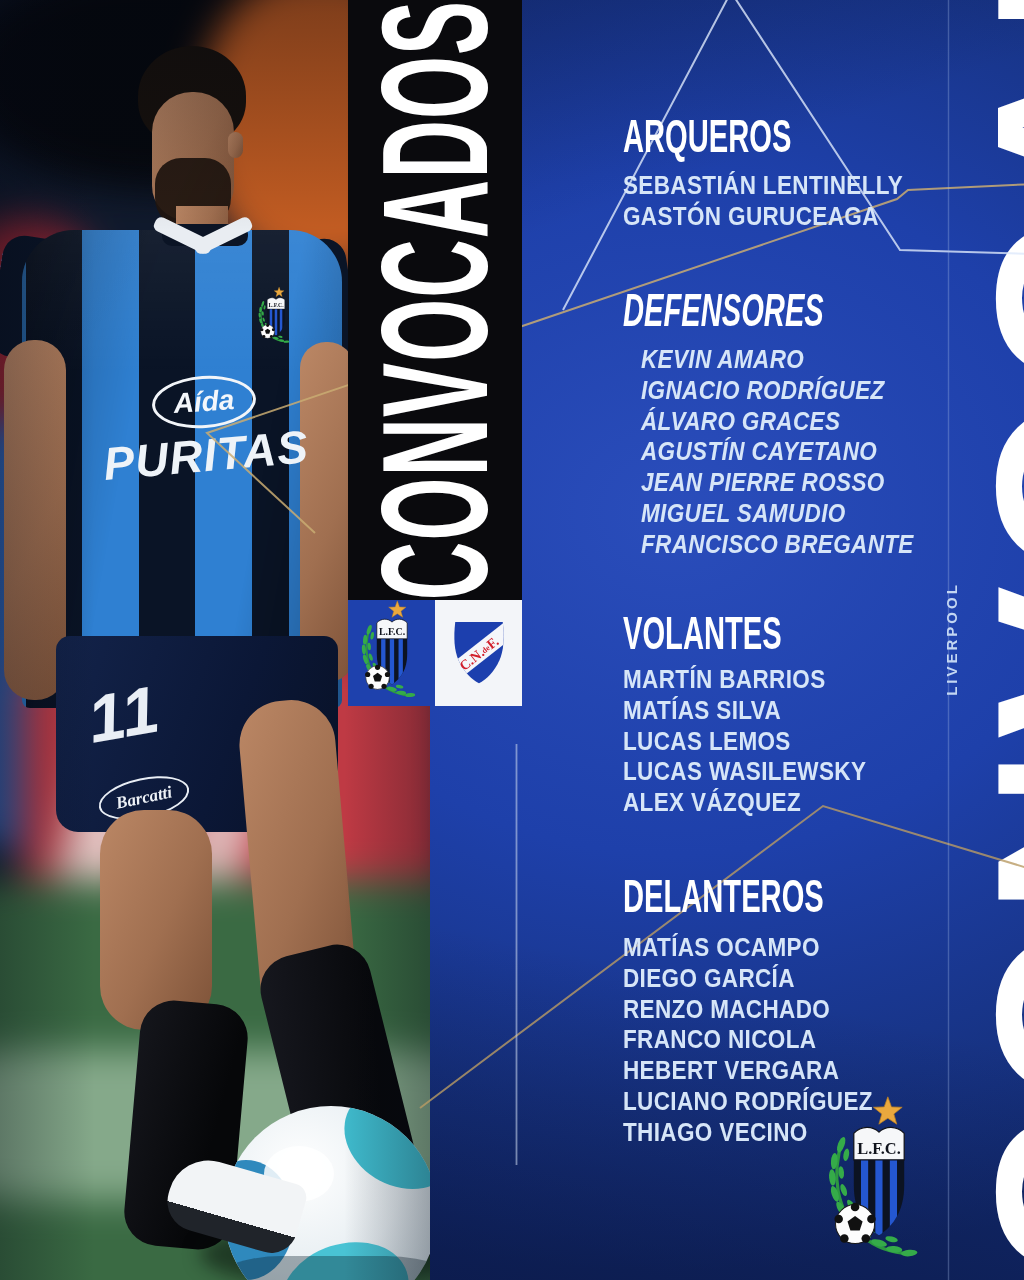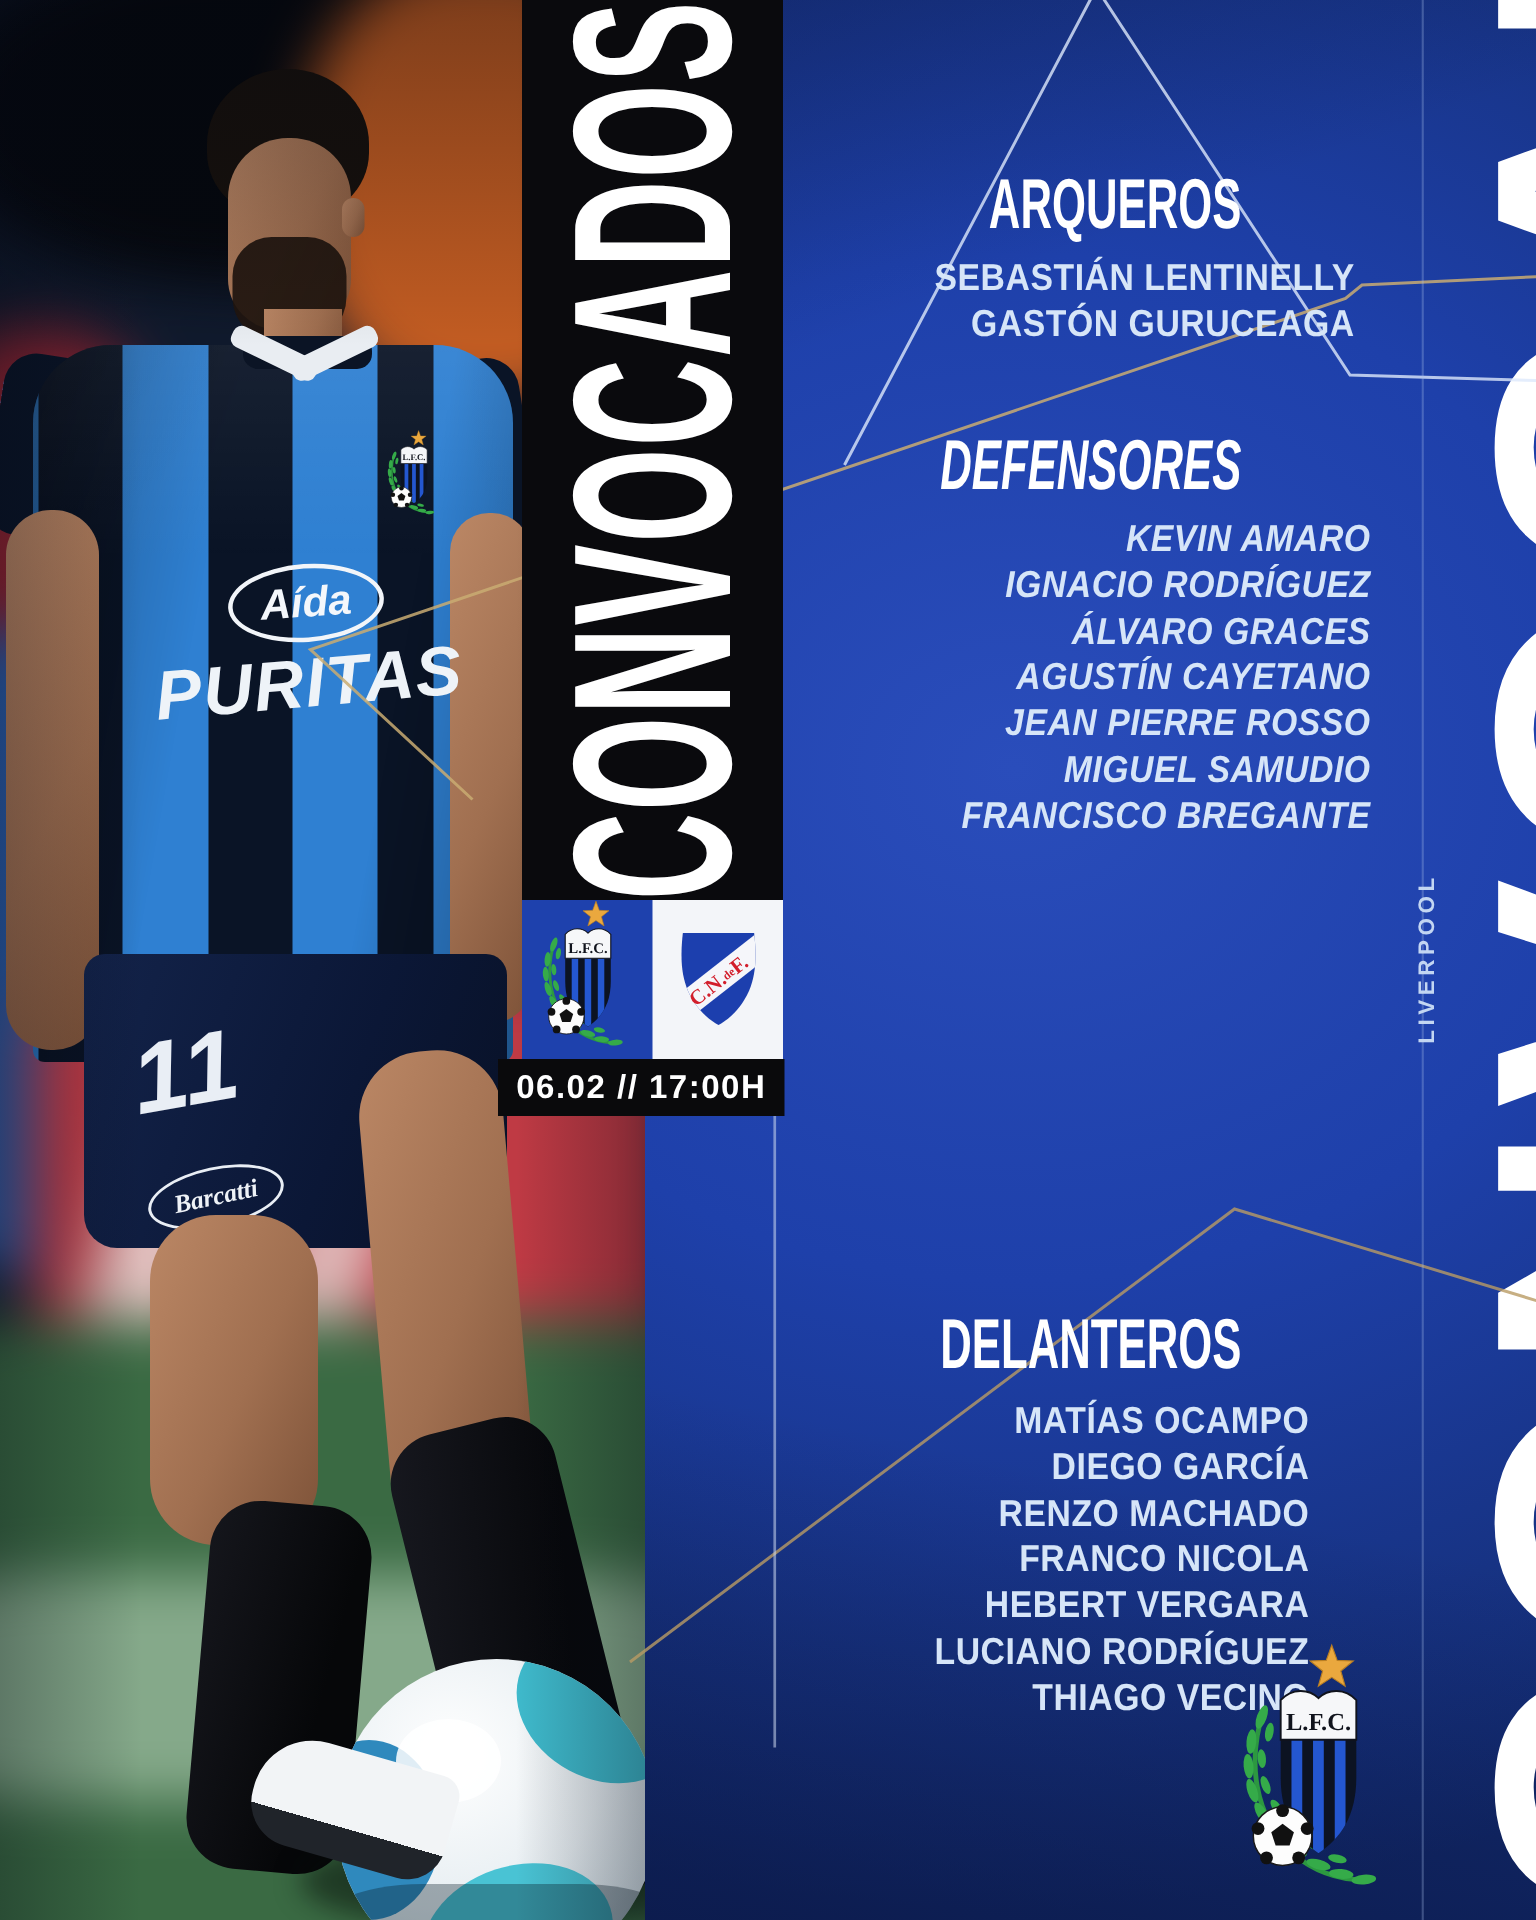--- a/index.html
+++ b/index.html
@@ -88,21 +88,21 @@
                color:#ffffff;font-weight:800;font-size:150px;letter-spacing:2px;line-height:1;}
 
   
   #sq-home{left:348px;top:600px;width:87px;height:106px;background:#1e41ad;overflow:hidden;}
   #sq-away{left:435px;top:600px;width:87px;height:106px;background:#f3f5f9;overflow:hidden;}
   #datebar{left:332px;top:706px;width:191px;height:38px;background:#0a0a0c;
            display:flex;align-items:center;justify-content:center;
            color:#ffffff;font-weight:800;font-size:22px;letter-spacing:1px;}
 
   
-  .section{left:623px;width:330px;text-align:right;}
+  .section{left:623px;width:330px;}
   .section h2{margin:0;color:#ffffff;font-weight:800;font-size:47px;line-height:1;
               letter-spacing:0px;transform:scaleX(0.62);transform-origin:left;white-space:nowrap;}
   .section ul{list-style:none;margin:0;padding:0;position:absolute;left:0;}
   .section li{color:#d6e5f8;font-weight:700;font-size:25px;line-height:30.8px;
               letter-spacing:.4px;white-space:nowrap;transform:scaleX(0.9);transform-origin:left;}
   #sec-0{top:112px;} #sec-0 ul{top:58px;}
   #sec-1{top:286px;font-style:italic;} #sec-1 ul{top:58px;margin-left:18px;}
   #sec-2{top:609px;} #sec-2 ul{top:55px;}
   #sec-3{top:872px;} #sec-3 ul{top:60px;}
 
@@ -261,43 +261,50 @@
       </clipPath>
       <g clip-path="url(#nac-clip)">
         <rect x="-20" y="42" width="140" height="26" fill="#f5f6fa" transform="rotate(-38 50 55)"></rect>
       </g>
       <text transform="rotate(-38 50 56)" x="50" y="63" text-anchor="middle" font-family="Liberation Serif, serif" font-weight="bold" fill="#d21e2b">
         <tspan font-size="21">C.N.</tspan><tspan font-size="12" dy="-2">de</tspan><tspan font-size="21" dy="2">F.</tspan>
       </text>
     </svg>
   </div>
 
-  <div id="datebar" class="abs">
-    <span>06.02 // 17:00H</span>
-  </div>
 
   <div id="sec-0" class="abs section">
     <h2>ARQUEROS</h2>
     <ul>
         <li>SEBASTIÁN LENTINELLY</li>
         <li>GASTÓN GURUCEAGA</li>
       </ul>
   </div>
   <div id="sec-1" class="abs section">
     <h2>DEFENSORES</h2>
     <ul>
         <li>KEVIN AMARO</li>
         <li>IGNACIO RODRÍGUEZ</li>
         <li>ÁLVARO GRACES</li>
         <li>AGUSTÍN CAYETANO</li>
         <li>JEAN PIERRE ROSSO</li>
         <li>MIGUEL SAMUDIO</li>
         <li>FRANCISCO BREGANTE</li>
       </ul>
   </div>
+  <div id="sec-2" class="abs section">
+    <h2>VOLANTES</h2>
+    <ul>
+        <li>MARTÍN BARRIOS</li>
+        <li>MATÍAS SILVA</li>
+        <li>LUCAS LEMOS</li>
+        <li>LUCAS WASILEWSKY</li>
+        <li>ALEX VÁZQUEZ</li>
+      </ul>
+  </div>
   <div id="sec-3" class="abs section">
     <h2>DELANTEROS</h2>
     <ul>
         <li>MATÍAS OCAMPO</li>
         <li>DIEGO GARCÍA</li>
         <li>RENZO MACHADO</li>
         <li>FRANCO NICOLA</li>
         <li>HEBERT VERGARA</li>
         <li>LUCIANO RODRÍGUEZ</li>
         <li>THIAGO VECINO</li>

